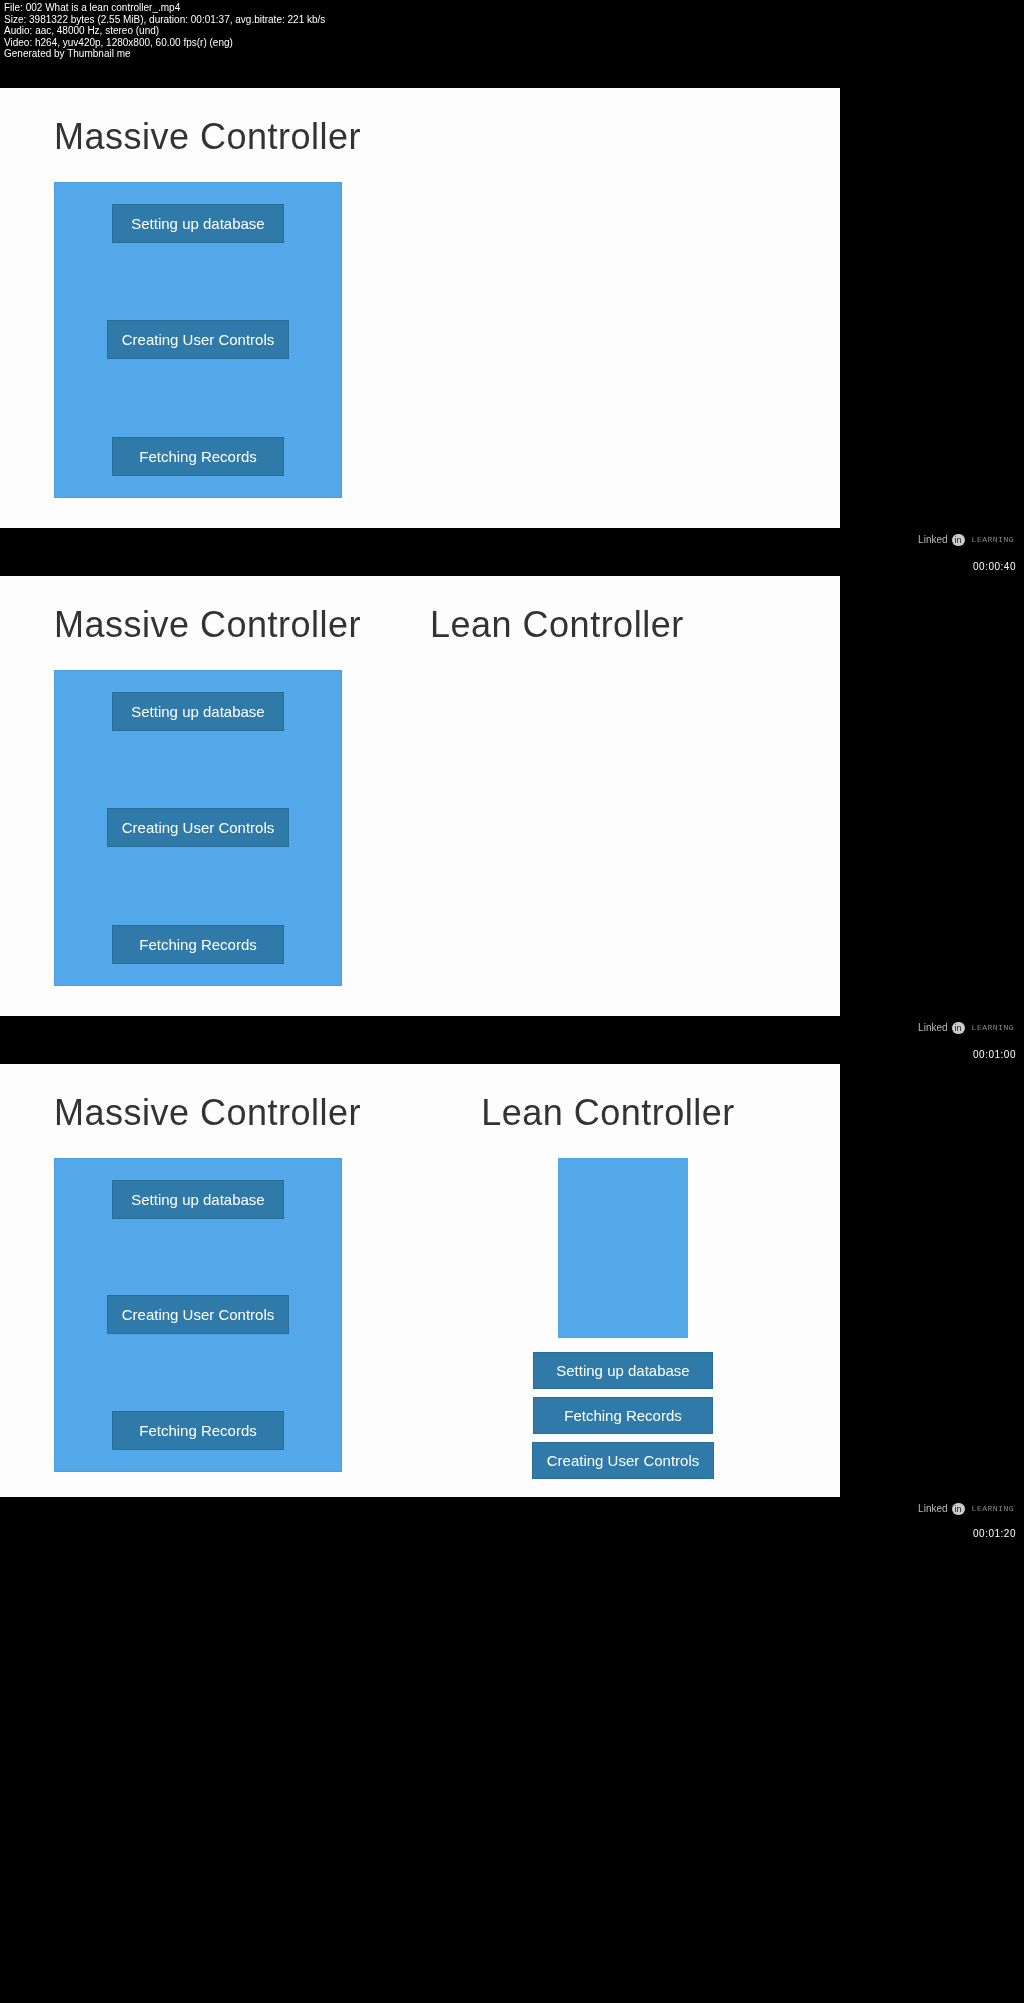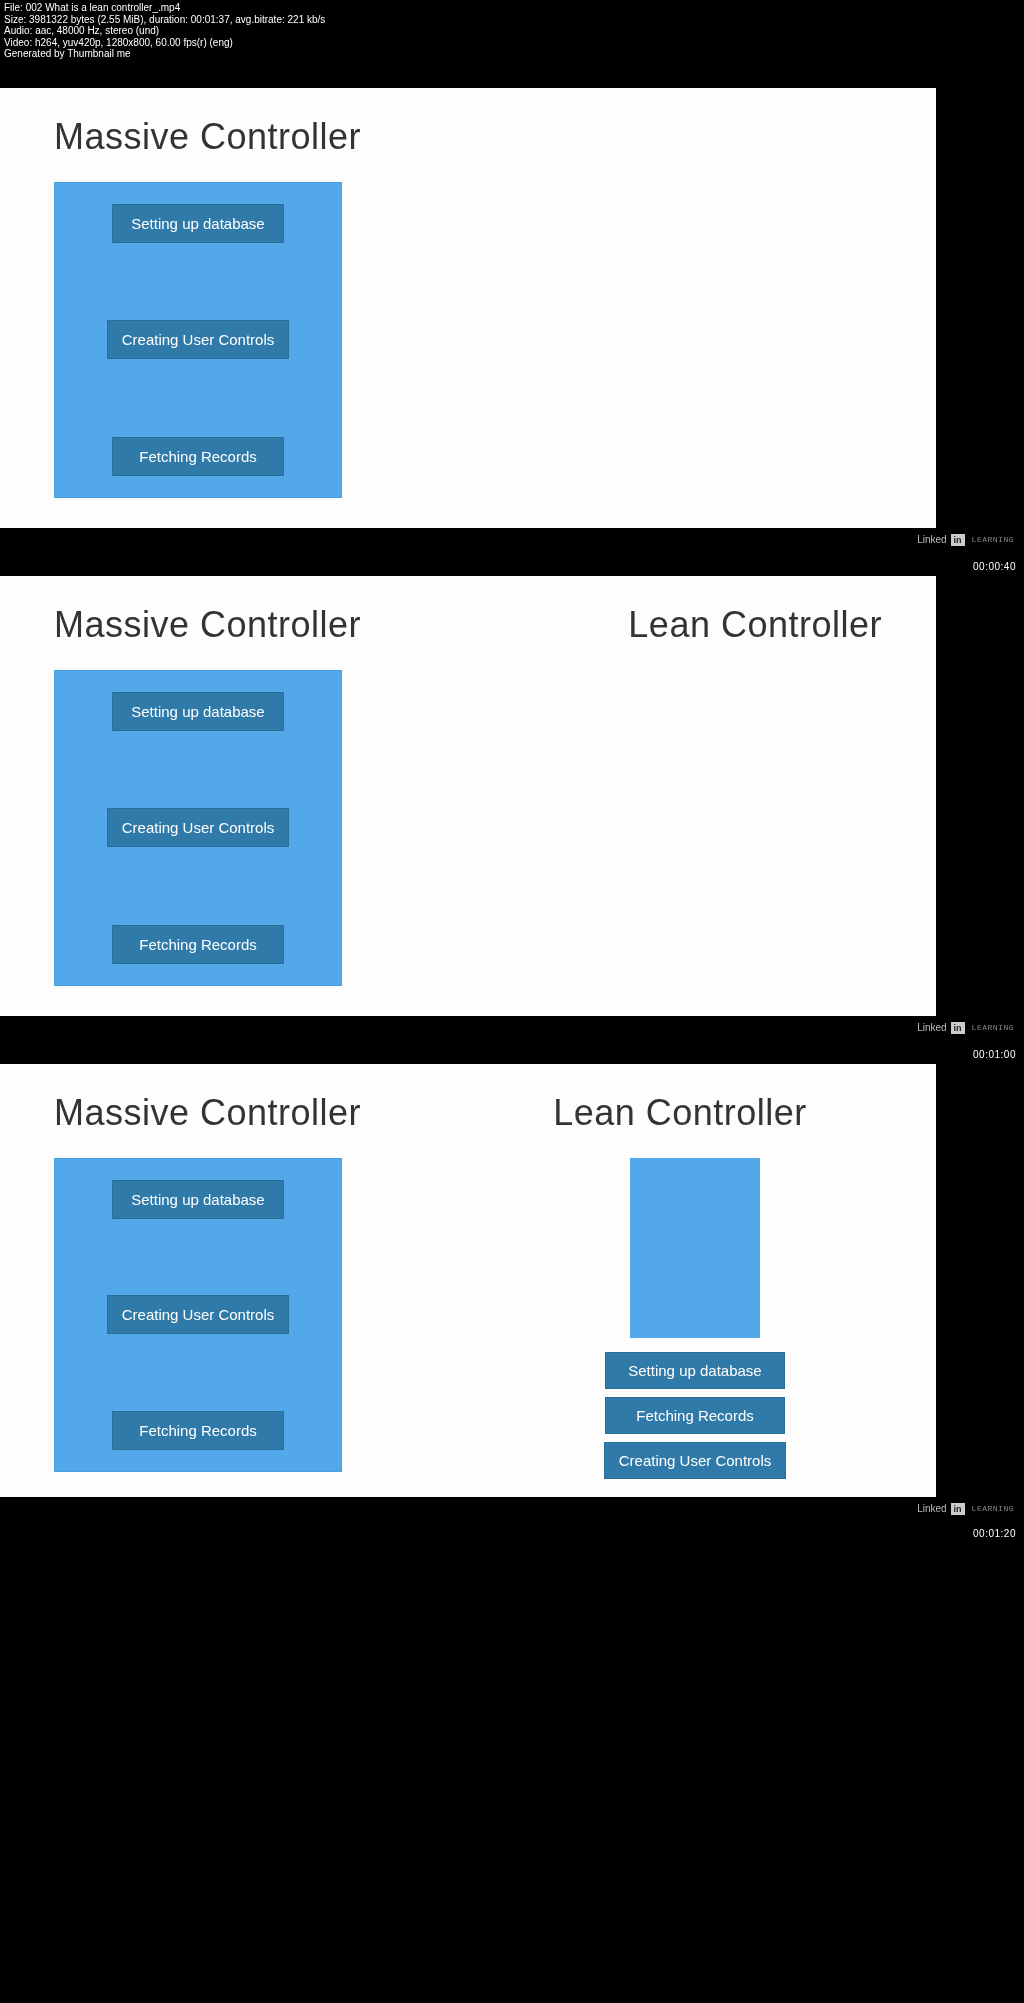--- a/index.html
+++ b/index.html
@@ -12,41 +12,40 @@
   .meta-block {
     background: #000;
     color: #fff;
     font-size: 10px;
     line-height: 1.15;
     padding: 2px 4px 28px 4px;
   }
   .slide {
     background: #fdfdfd;
     color: #333;
-    width: 936px;
+    width: 840px;
     padding: 28px 54px 30px 54px;
     position: relative;
   }
   .slide-row { display: flex; }
   .col { flex: 1; }
   .title {
     font-size: 36px;
     font-weight: 400;
     color: #333;
     letter-spacing: 0.5px;
     margin-bottom: 24px;
   }
   .title-right {
     font-size: 36px;
     font-weight: 400;
     color: #333;
     letter-spacing: 0.5px;
     margin-bottom: 24px;
     margin-left: 10px;
-    text-align: right;
   }
   .big-box {
     background: #52a8e8;
     width: 288px;
     padding: 22px 0 22px 0;
     display: flex;
     flex-direction: column;
     justify-content: space-between;
     align-items: center;
     box-shadow: inset 0 0 0 1px rgba(0,0,0,0.05);
@@ -95,24 +94,24 @@
     right: 10px;
     font-size: 10px;
     color: #bbb;
     display: flex;
     align-items: center;
     gap: 4px;
   }
   .footer-brand .li-mark {
     background: #ccc;
     color: #222;
-    font-weight: 700;
+    font-weight: 400;
     font-size: 9px;
     padding: 1px 3px;
-    border-radius: 0;
+    border-radius: 6px;
   }
   .footer-brand .learning { color:#888; letter-spacing:0.5px; font-size:8px; margin-left:3px;font-family:Liberation Mono, monospace;}
   .footer-time {
     position: absolute;
     bottom: 4px;
     right: 8px;
     font-size: 10px;
     color: #fff;
     letter-spacing: 0.5px;
     padding-left: 40px;

